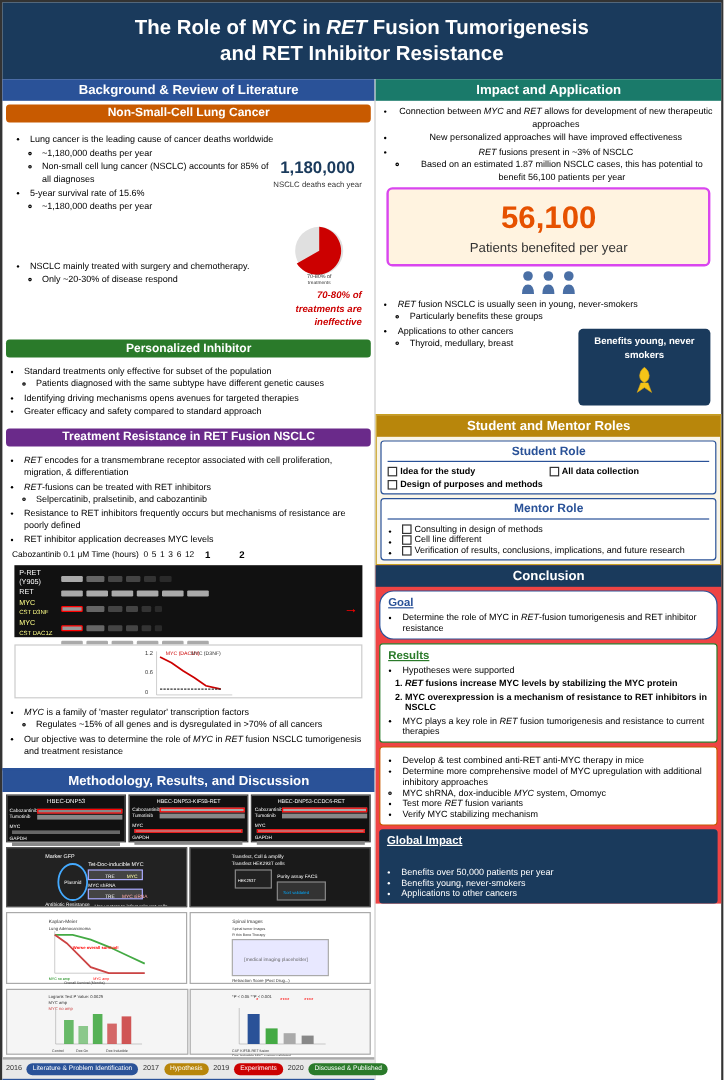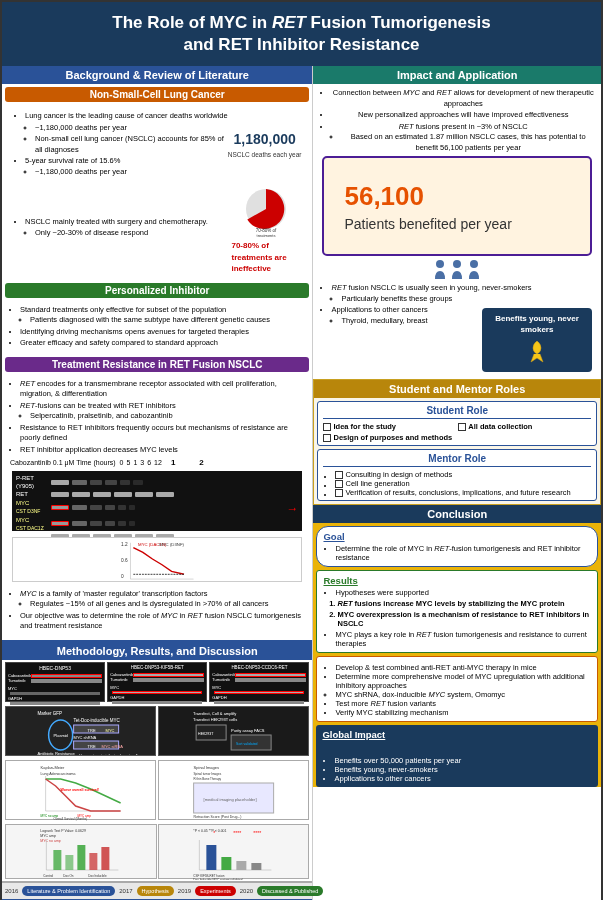--- a/index.html
+++ b/index.html
@@ -74,39 +74,40 @@
       padding-left: 12px;
     }
     .content-box ul li {
       margin-bottom: 1px;
     }
     .content-box ul ul {
       padding-left: 10px;
       list-style-type: circle;
     }
     .highlight-label {
-      font-size: 14px;
+      font-size: 11px;
       color: #333;
     }
     .pie-container {
       display: flex;
       align-items: center;
       justify-content: space-around;
       padding: 2px 5px;
     }
     .pie-svg {
       width: 55px;
       height: 55px;
     }
     .pie-label {
       font-size: 8px;
       font-weight: bold;
       color: #c00;
-      text-align: left;
+      text-align: right;
       max-width: 70px;
+      font-style: italic;
     }
     .western-blot-area {
       background: #111;
       margin: 2px 4px;
       height: 60px;
       position: relative;
       display: flex;
       flex-direction: column;
       justify-content: space-around;
       padding: 3px 4px;
@@ -207,23 +208,24 @@
       border-radius: 10px;
       padding: 2px 5px;
       font-size: 6px;
       white-space: nowrap;
     }
     .timeline-item.gold { background: #b8860b; }
     .timeline-item.red { background: #c00; }
     .timeline-item.green { background: #2a7a2a; }
     .patients-highlight {
       background: #fff3e0;
-      border: 2px solid #4c1d95;
+      border: 2px solid #d946ef;
       border-radius: 5px;
-      padding: 20px;
+      text-align: center;
+      padding: 5px;
       margin: 3px;
     }
     .patients-number {
       font-size: 26px;
       font-weight: bold;
       color: #e65100;
       display: block;
     }
     .people-icons {
       display: flex;
@@ -276,21 +278,21 @@
       font-weight: bold;
     }
     .checkbox {
       width: 8px;
       height: 8px;
       border: 1px solid #333;
       flex-shrink: 0;
       margin-top: 1px;
     }
     .conclusion-section {
-      background: #eab308;
+      background: #ef4444;
     }
     .goal-box {
       background: white;
       border: 1px solid #2a5298;
       border-radius: 12px;
       margin: 3px;
       padding: 4px 6px;
     }
     .results-box {
       background: white;
@@ -827,21 +829,21 @@
           <ul style="font-size:7.5px; padding-left:12px;">
             <li>
               <div style="display:flex; align-items:flex-start; gap:2px;">
                 <div class="checkbox"></div>
                 <span>Consulting in design of methods</span>
               </div>
             </li>
             <li>
               <div style="display:flex; align-items:flex-start; gap:2px;">
                 <div class="checkbox"></div>
-                <span>Cell line generation</span>
+                <span>Cell line different</span>
               </div>
             </li>
             <li>
               <div style="display:flex; align-items:flex-start; gap:2px;">
                 <div class="checkbox"></div>
                 <span>Verification of results, conclusions, implications, and future research</span>
               </div>
             </li>
           </ul>
         </div>

